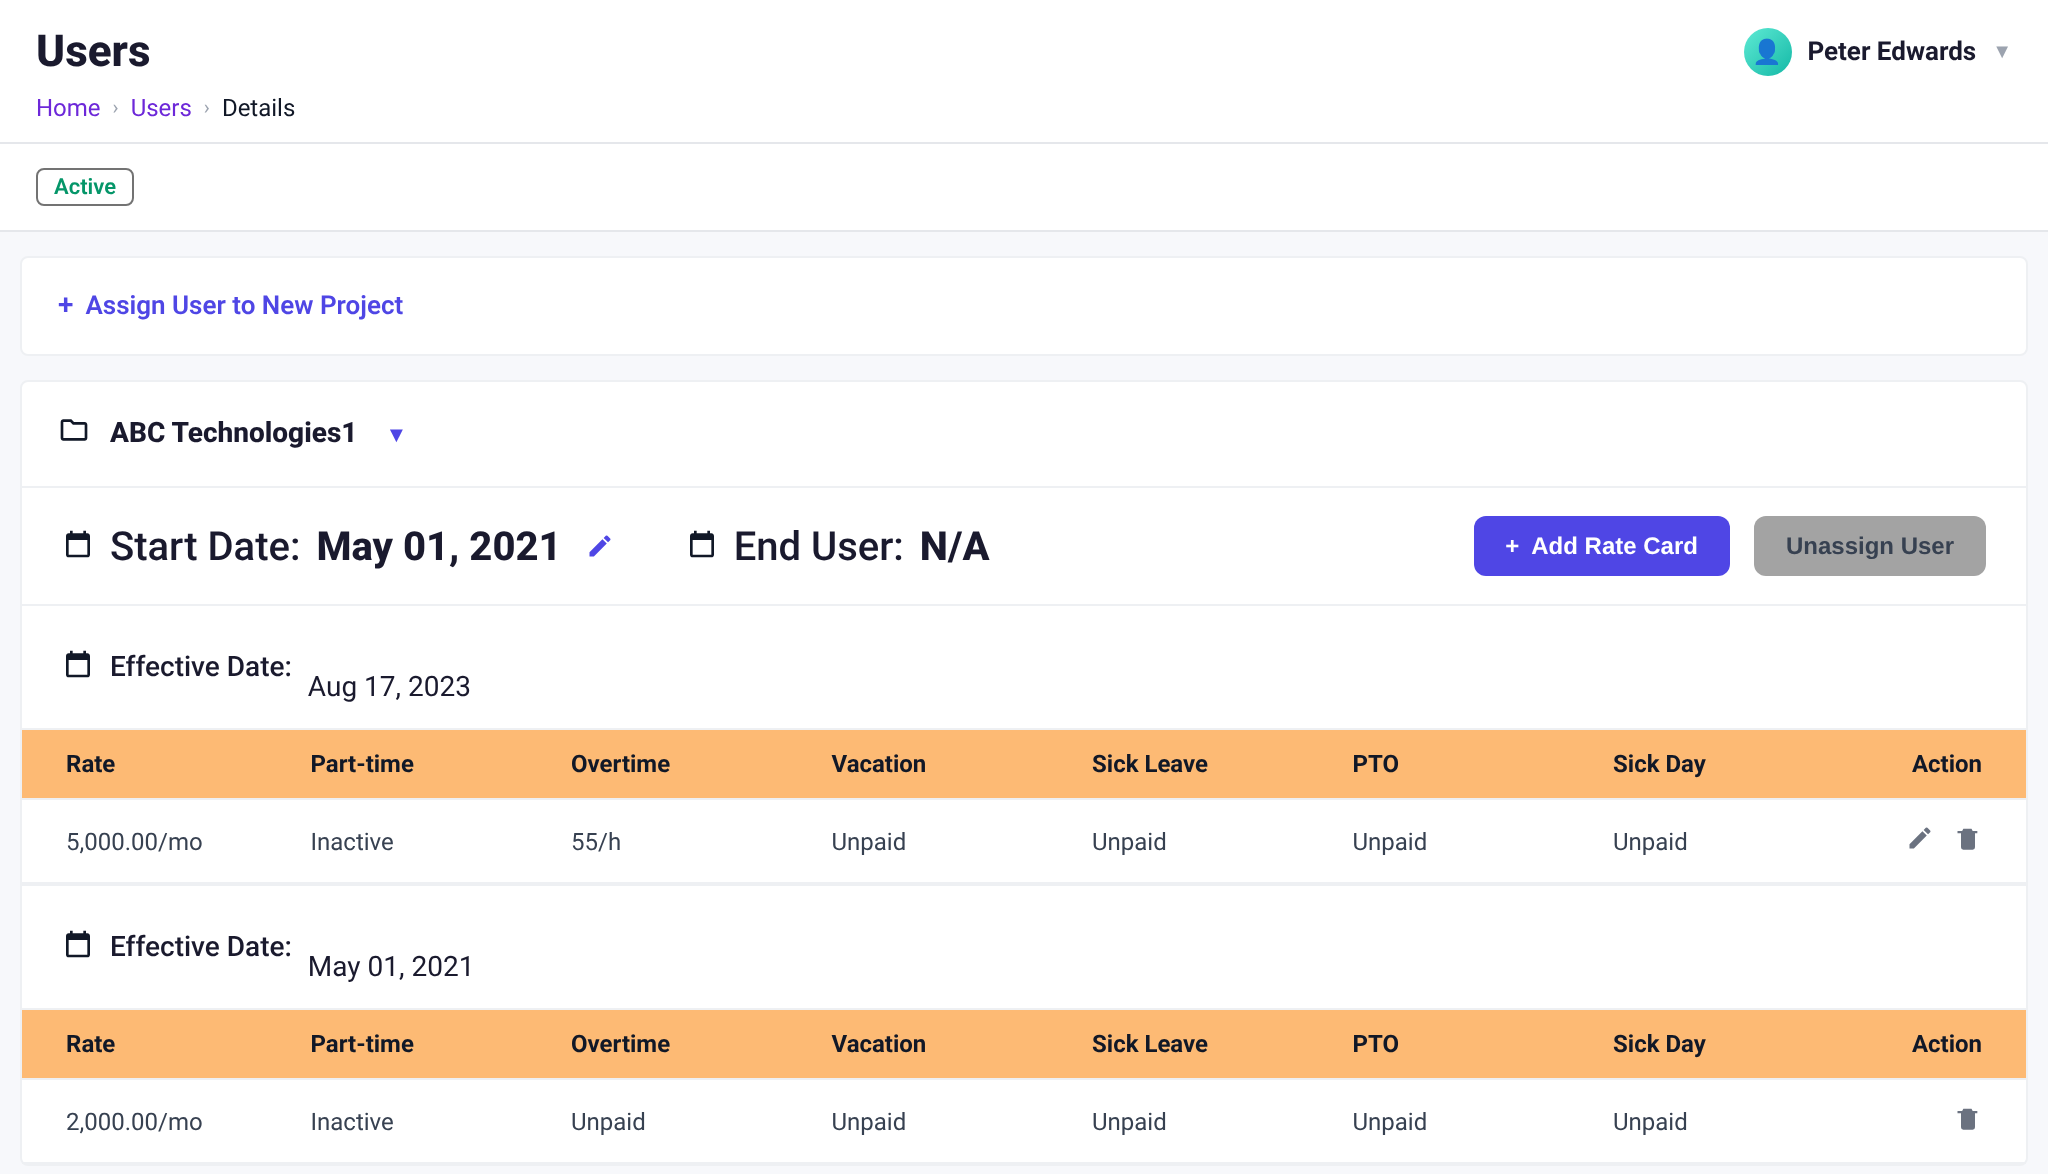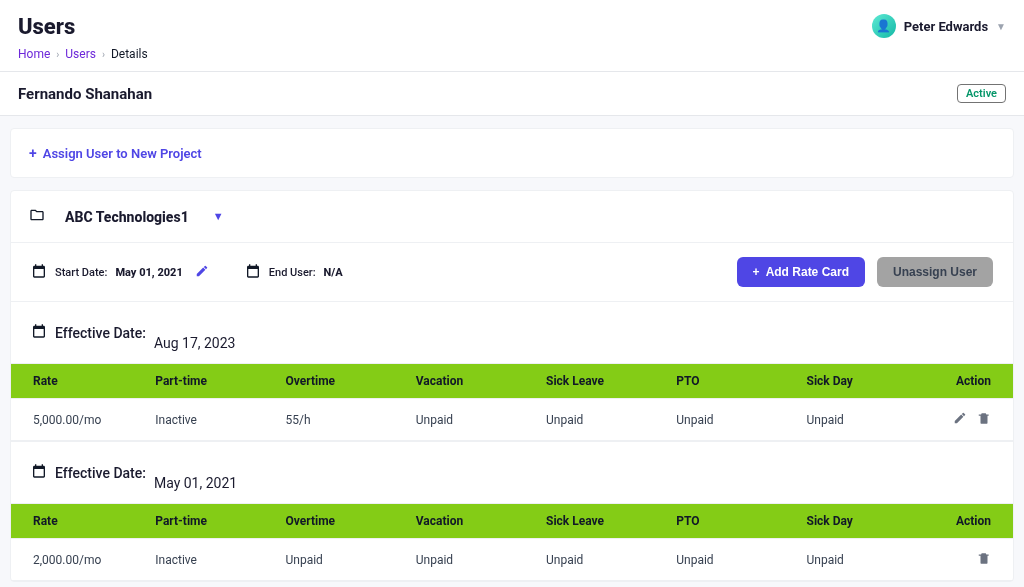--- a/index.html
+++ b/index.html
@@ -111,21 +111,21 @@
       font-size: 13px;
       cursor: pointer;
     }
     .assign-btn .plus {
       font-size: 14px;
     }
     .project-header {
       padding: 16px 18px;
       display: flex;
       align-items: center;
-      gap: 20px;
+      gap: 10px;
       font-weight: 800;
       font-size: 14px;
       cursor: pointer;
     }
     .folder-icon svg {
       width: 16px;
       height: 16px;
       fill: #111827;
     }
     .tri {
@@ -142,21 +142,21 @@
     }
     .project-dates {
       display: flex;
       gap: 36px;
       align-items: center;
     }
     .date-group {
       display: flex;
       align-items: center;
       gap: 8px;
-      font-size: 11px;
+      font-size: 20px;
     }
     .date-group .lbl {
       font-weight: 500;
     }
     .date-group .val {
       font-weight: 800;
     }
     .cal-icon svg {
       width: 16px;
       height: 16px;
@@ -208,21 +208,21 @@
     .eff-date-row .val {
       font-weight: 400;
       margin-top: 21px;
     }
     table {
       width: 100%;
       border-collapse: collapse;
       font-size: 12px;
     }
     thead tr {
-      background: #84cc16;
+      background: #fdba74;
     }
     th {
       text-align: left;
       padding: 10px 14px;
       font-weight: 700;
       color: #111827;
       border-top: 1px solid #eef0f3;
       border-bottom: 1px solid #eef0f3;
     }
     th:first-child { padding-left: 22px; }
@@ -264,21 +264,20 @@
     </div>
   </div>
   <div class="header-right">
     <div class="avatar">👤</div>
     <span class="username">Peter Edwards</span>
     <span class="chevron-down">▼</span>
   </div>
 </div>
 
 <div class="subheader">
-  <div class="name">Fernando Shanahan</div>
   <div class="status-badge">Active</div>
 </div>
 
 <div class="scroll-area">
 
   <div class="card">
     <div class="assign-btn">
       <span class="plus">+</span>
       <span>Assign User to New Project</span>
     </div>

